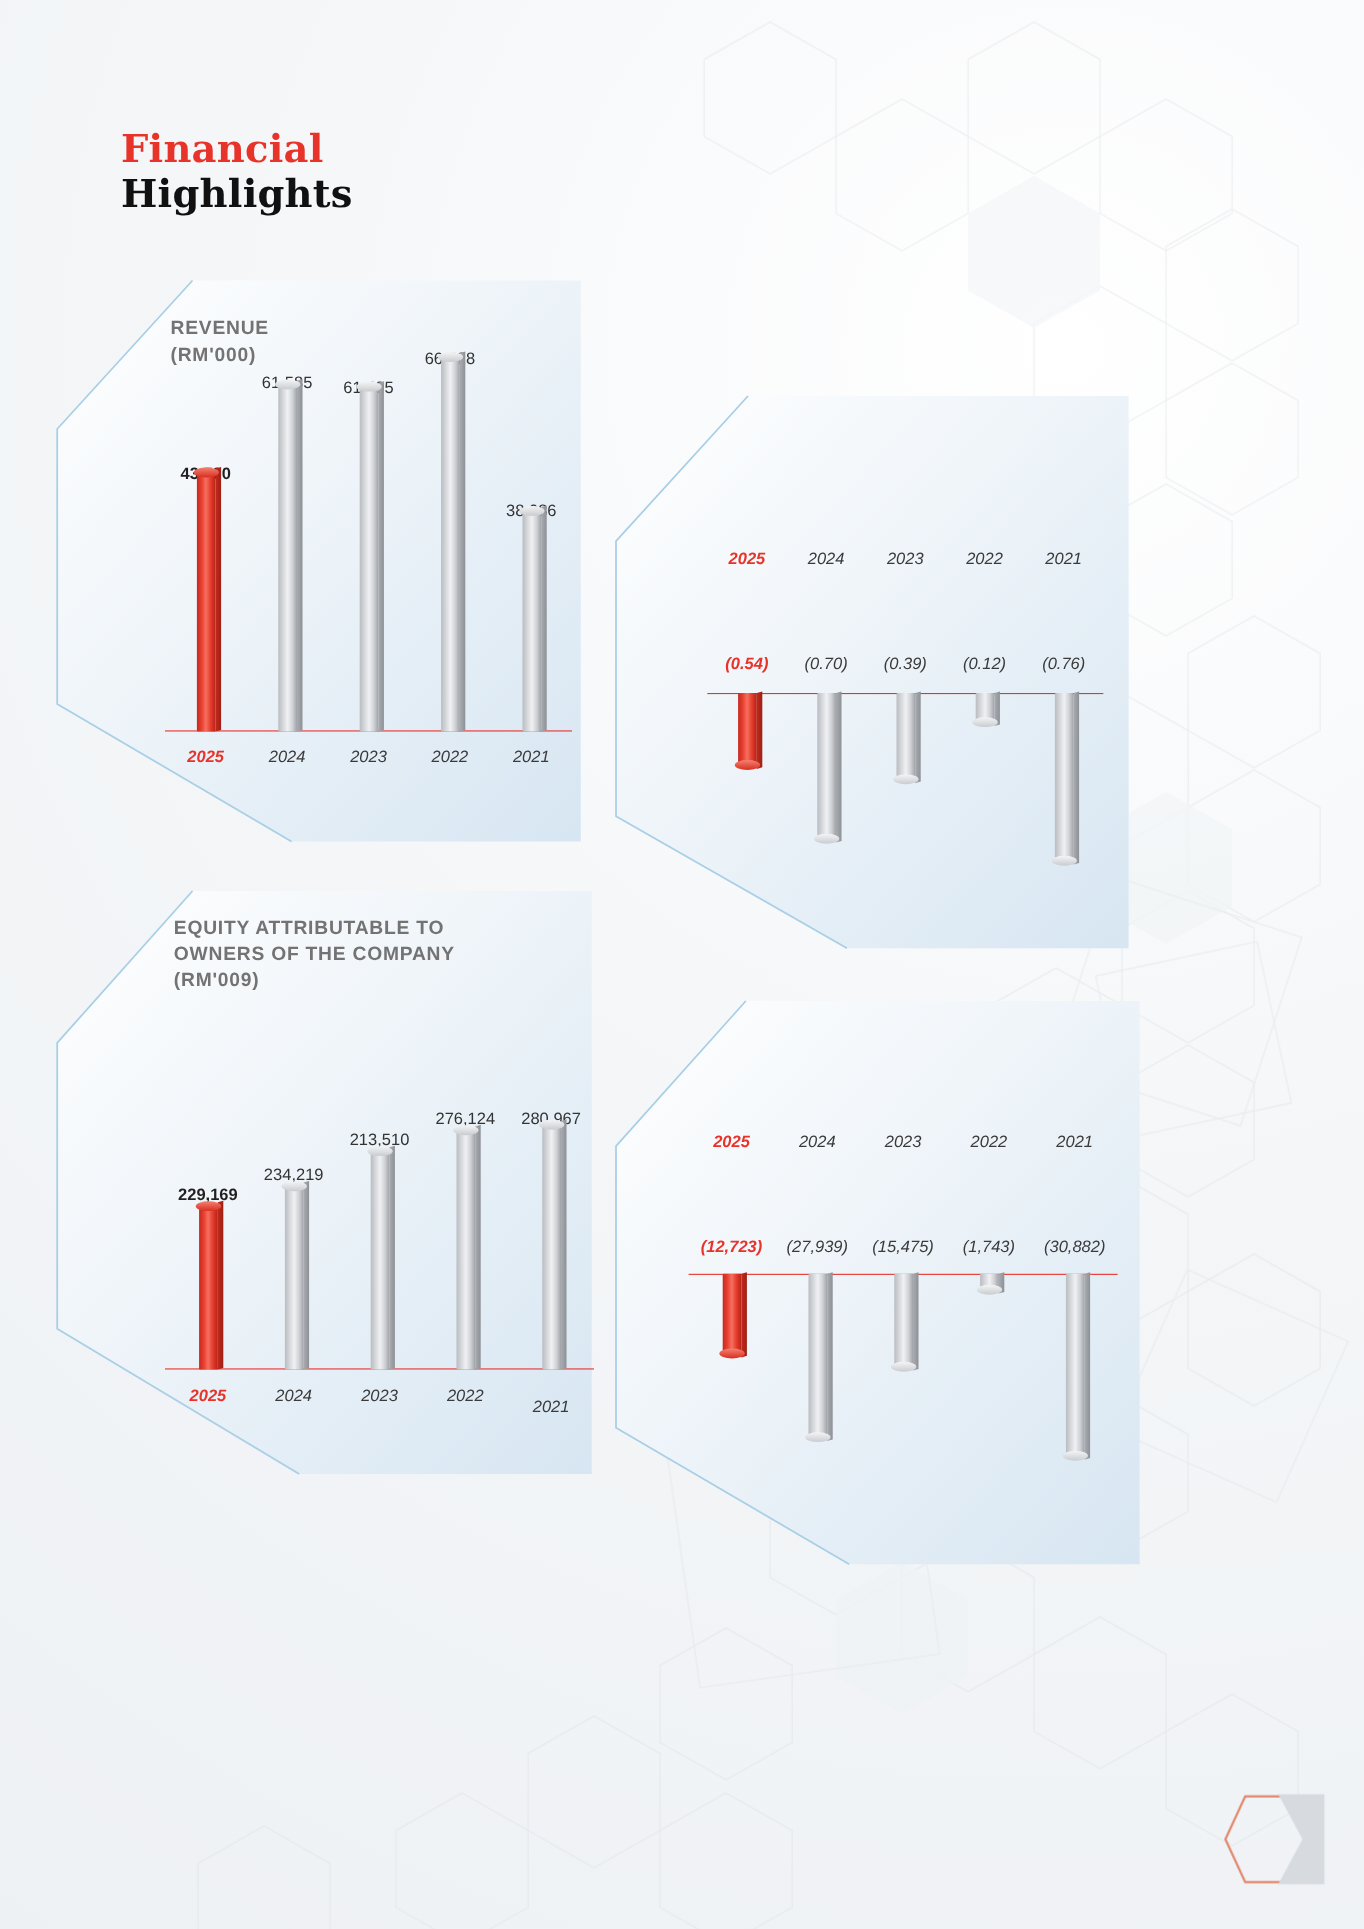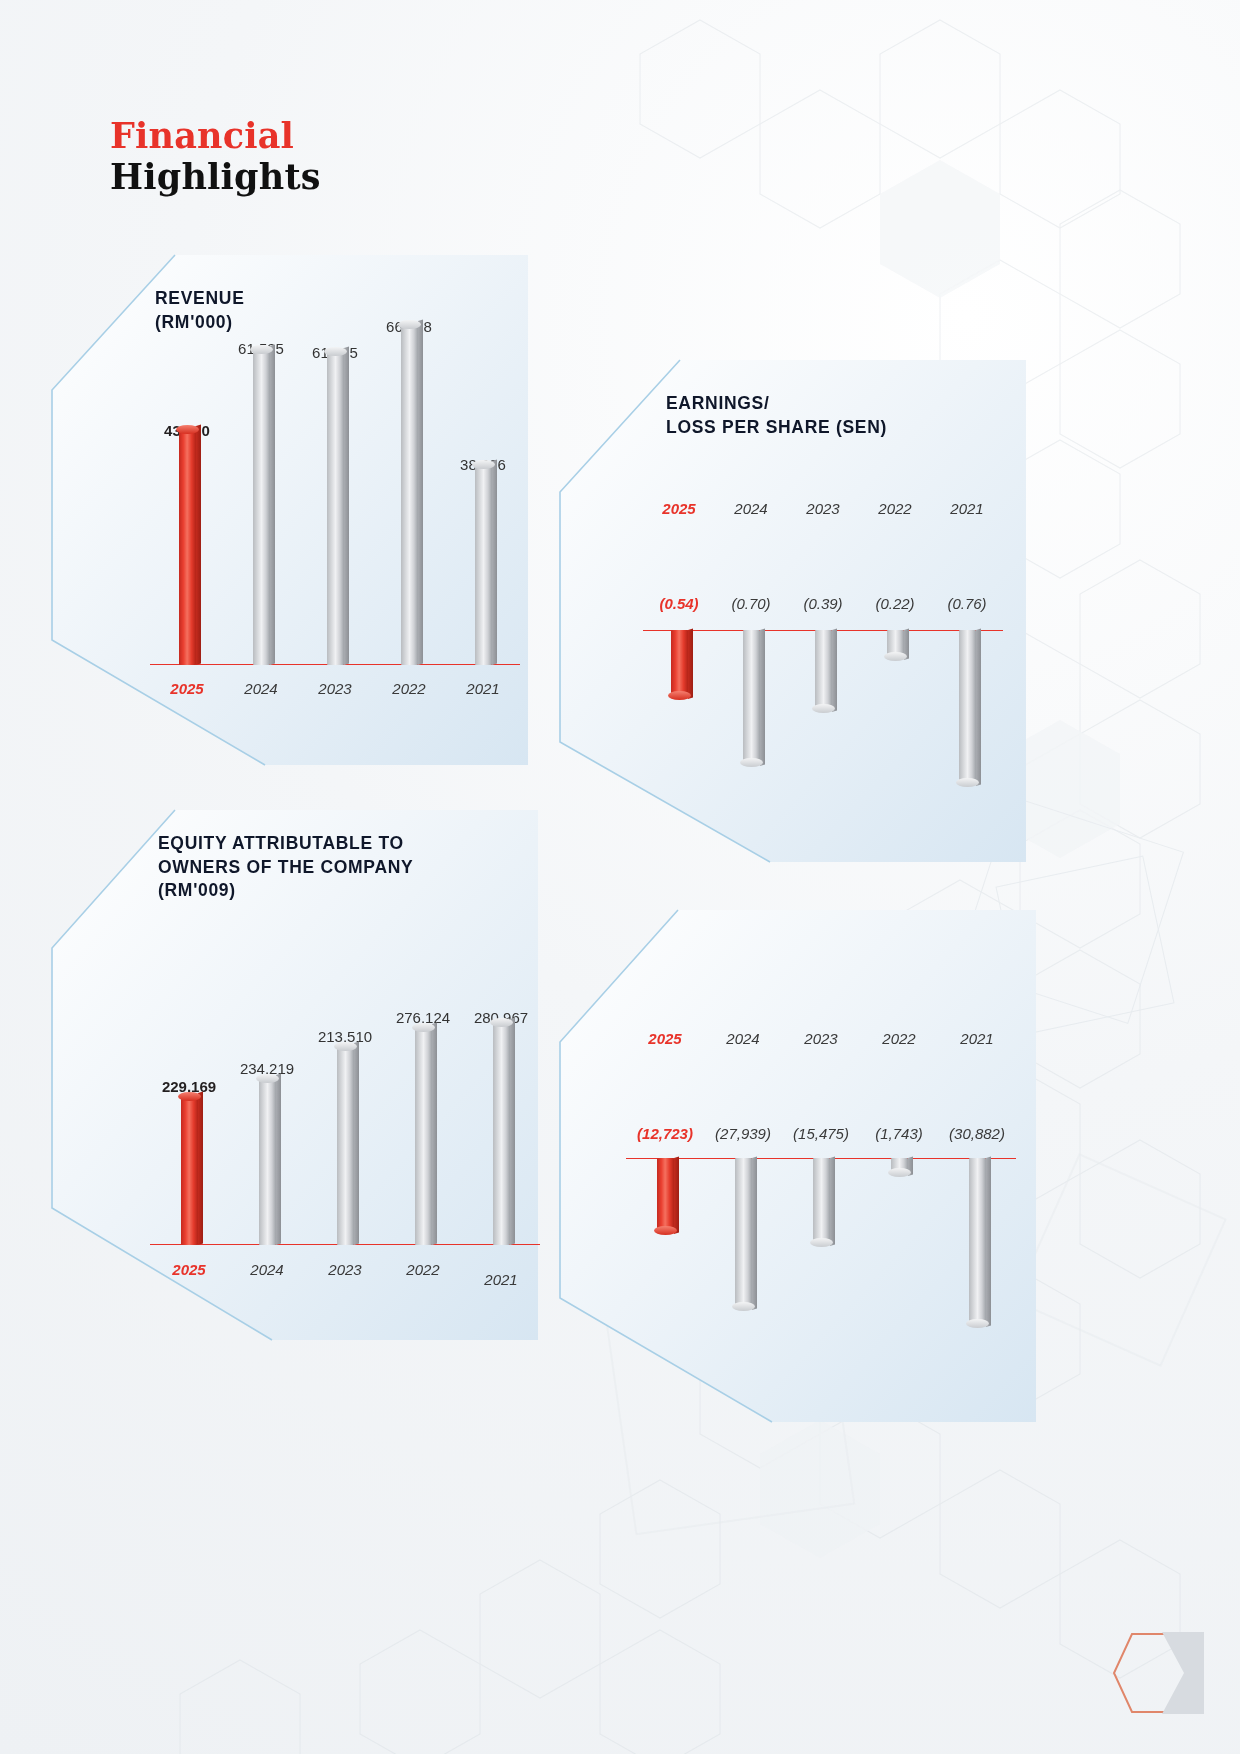--- a/index.html
+++ b/index.html
@@ -27,21 +27,21 @@
     color:#111; font-weight:700; font-size:35px; letter-spacing:.2px;
     line-height:1.15; margin-top:2px;
   }
 
   
   .panel { position:absolute; z-index:3; }
   .hex-wrap { position:absolute; inset:0; z-index:1; }
   .panel-content { position:absolute; inset:0; z-index:2; }
 
   .panel-title {
-    position:absolute; font-weight:700; color:#0f172a;
+    position:absolute; font-weight:700; color:#737373;
     font-size:17.5px; letter-spacing:.7px; line-height:1.35;
     white-space:pre-line;
   }
 
   
   .chart { position:absolute; }
   .baseline {
     position:absolute; height:1px; background:#e8332a; left:0; right:0;
   }
   .bars { position:absolute; left:0; right:0; bottom:0; display:flex; }
@@ -234,38 +234,36 @@
           <stop offset="0%" stop-color="#ffffff"></stop>
           <stop offset="45%" stop-color="#eef4f9"></stop>
           <stop offset="100%" stop-color="#d7e6f2"></stop>
         </linearGradient>
       </defs>
       <polygon points="132,10 478,10 478,512 222,512 12,392 12,142" fill="url(#g2)"></polygon>
       <polyline points="132,10 12,142 12,392 222,512" fill="none" stroke="#a8cfe6" stroke-width="1.6"></polyline>
     </svg>
   </div>
   <div class="panel-content">
-    <div class="panel-title" style="left:118px; top:42px;">EARNINGS/
-LOSS PER SHARE (SEN)</div>
 
     <div class="chart" style="left:95px; top:150px; width:360px; height:330px;">
 
       <div class="yearrow" style="top:0;">
         <div class="yr hl">2025</div>
         <div class="yr">2024</div>
         <div class="yr">2023</div>
         <div class="yr">2022</div>
         <div class="yr">2021</div>
       </div>
 
       <div class="yearrow" style="top:95px;">
         <div class="yr hl">(0.54)</div>
         <div class="yr">(0.70)</div>
         <div class="yr">(0.39)</div>
-        <div class="yr">(0.22)</div>
+        <div class="yr">(0.12)</div>
         <div class="yr">(0.76)</div>
       </div>
 
       <div class="baseline" style="top:130px;"></div>
 
       <div class="bars" style="top:130px; bottom:auto; align-items:flex-start; height:190px;">
         <div class="barcol">
           <div class="bar red down" style="height:65px;">
             <div class="side"></div>
             <div class="face"></div>

